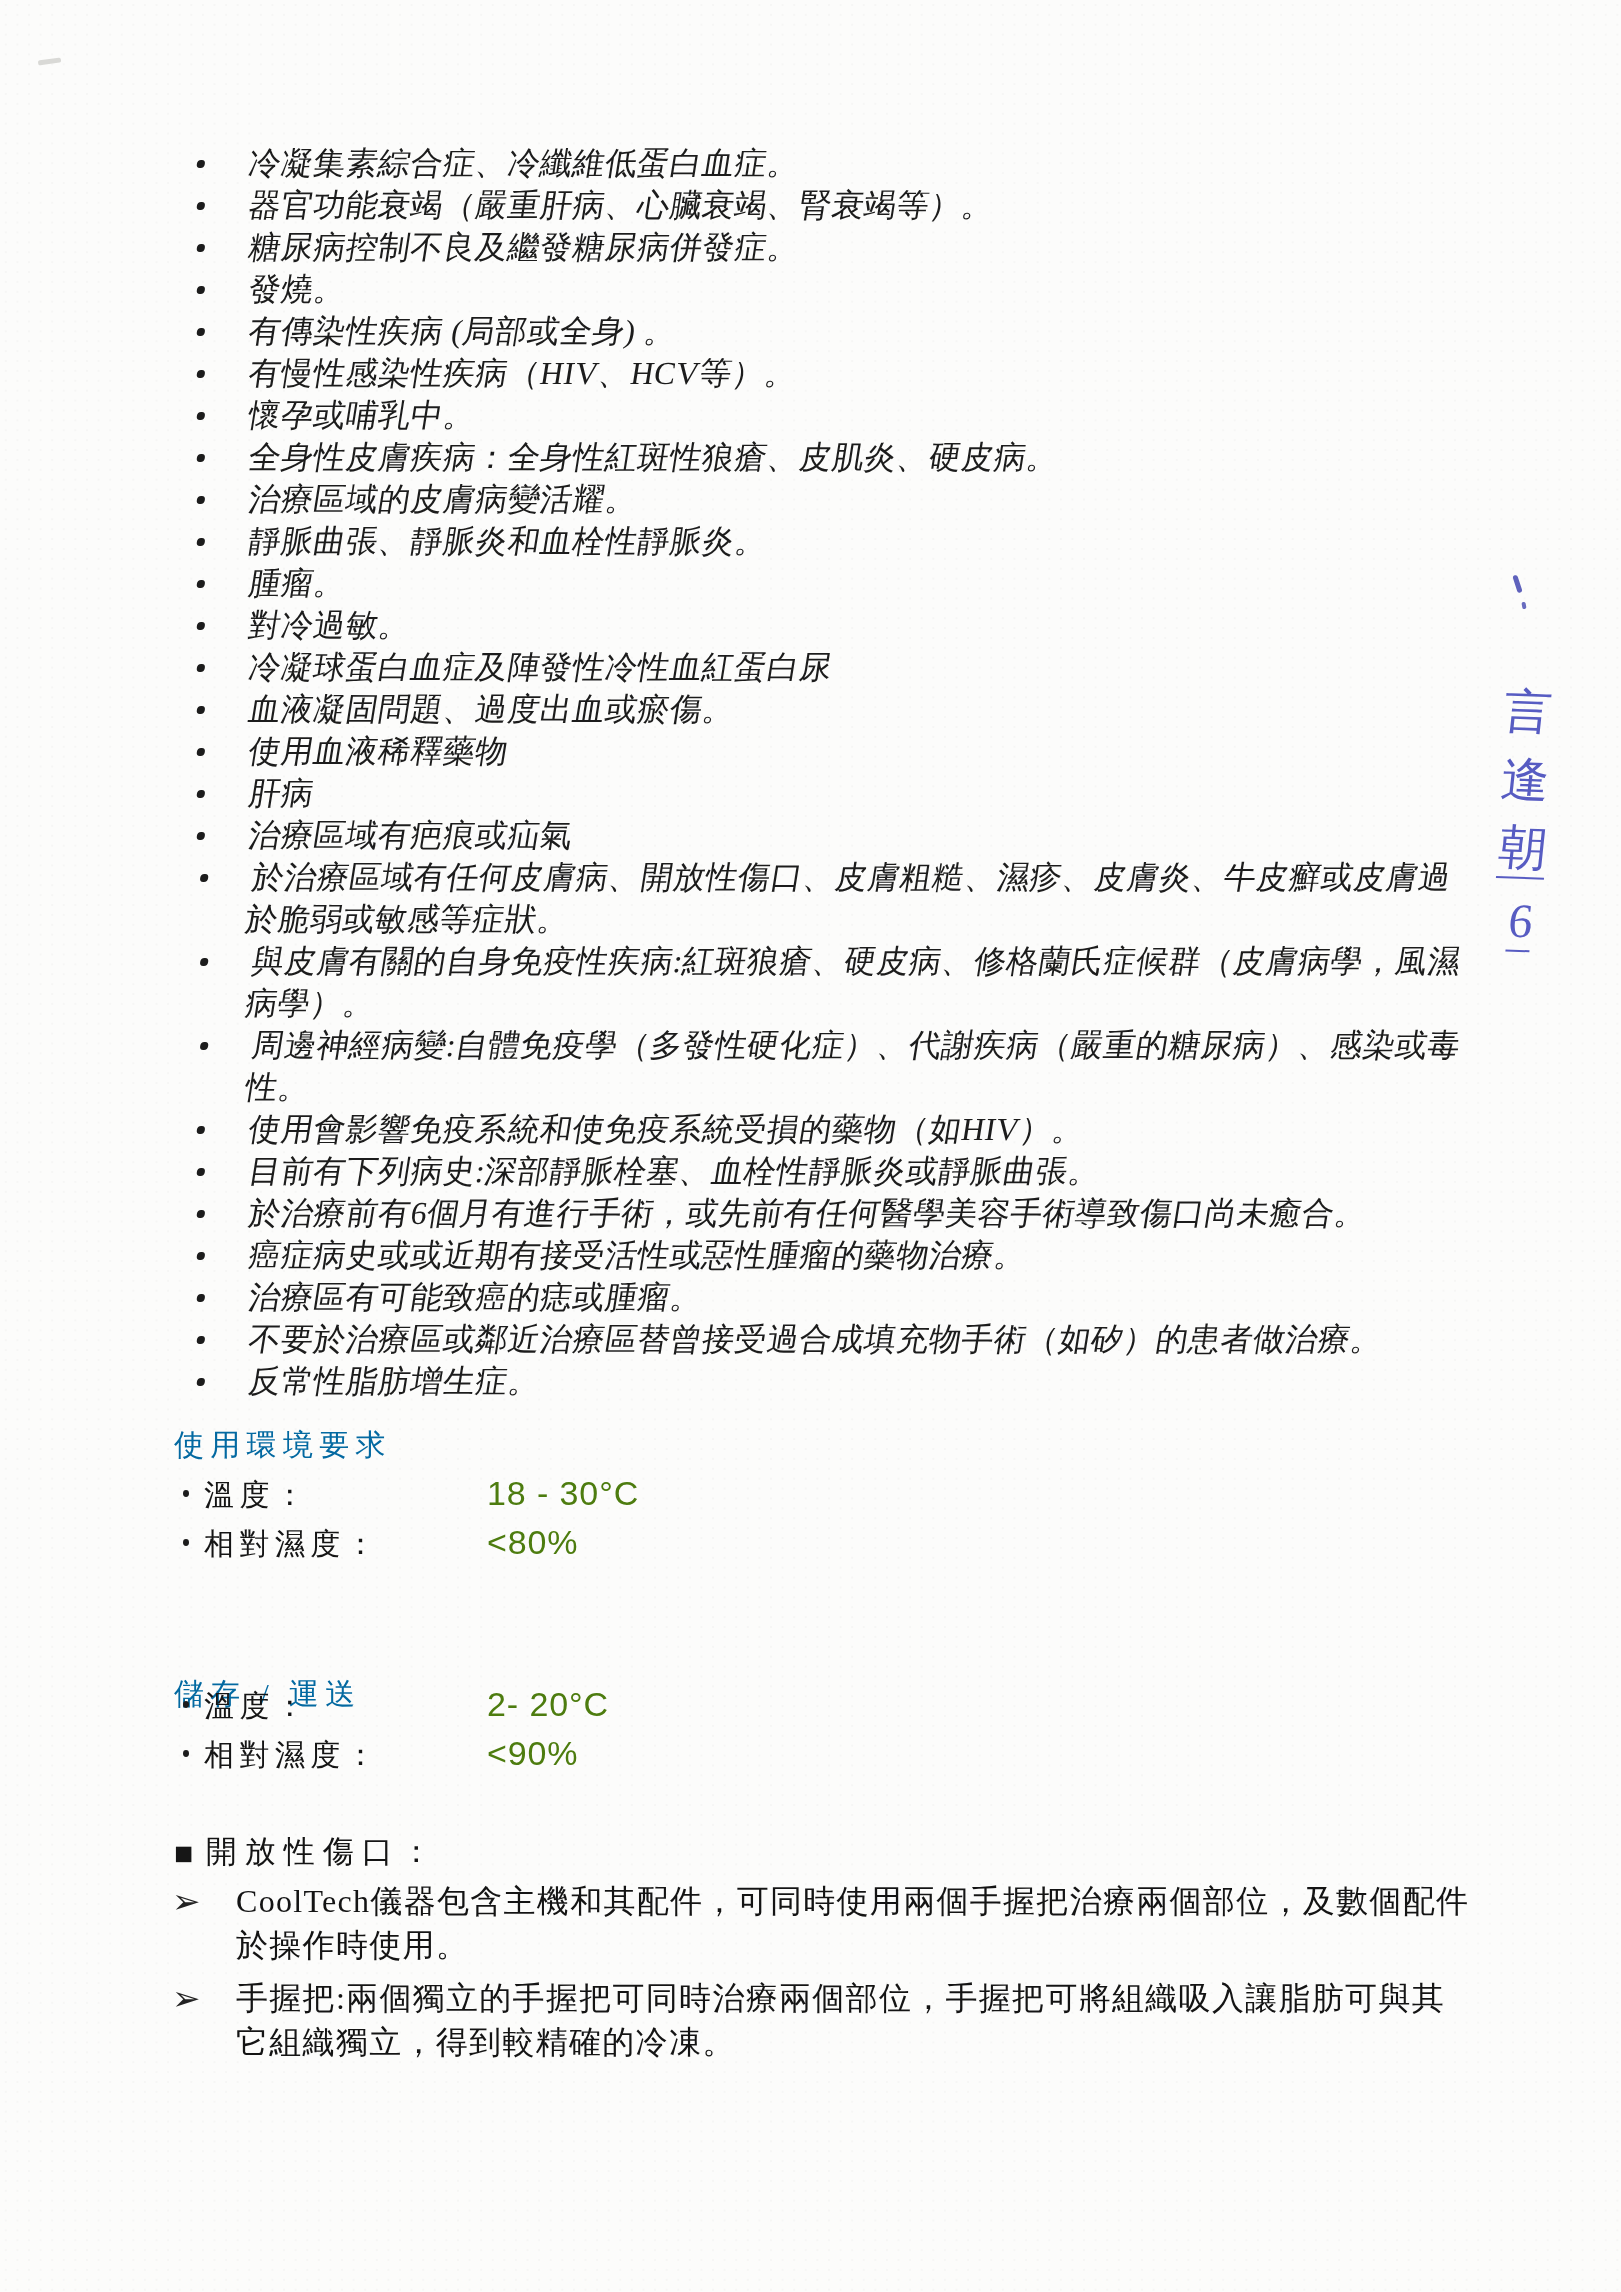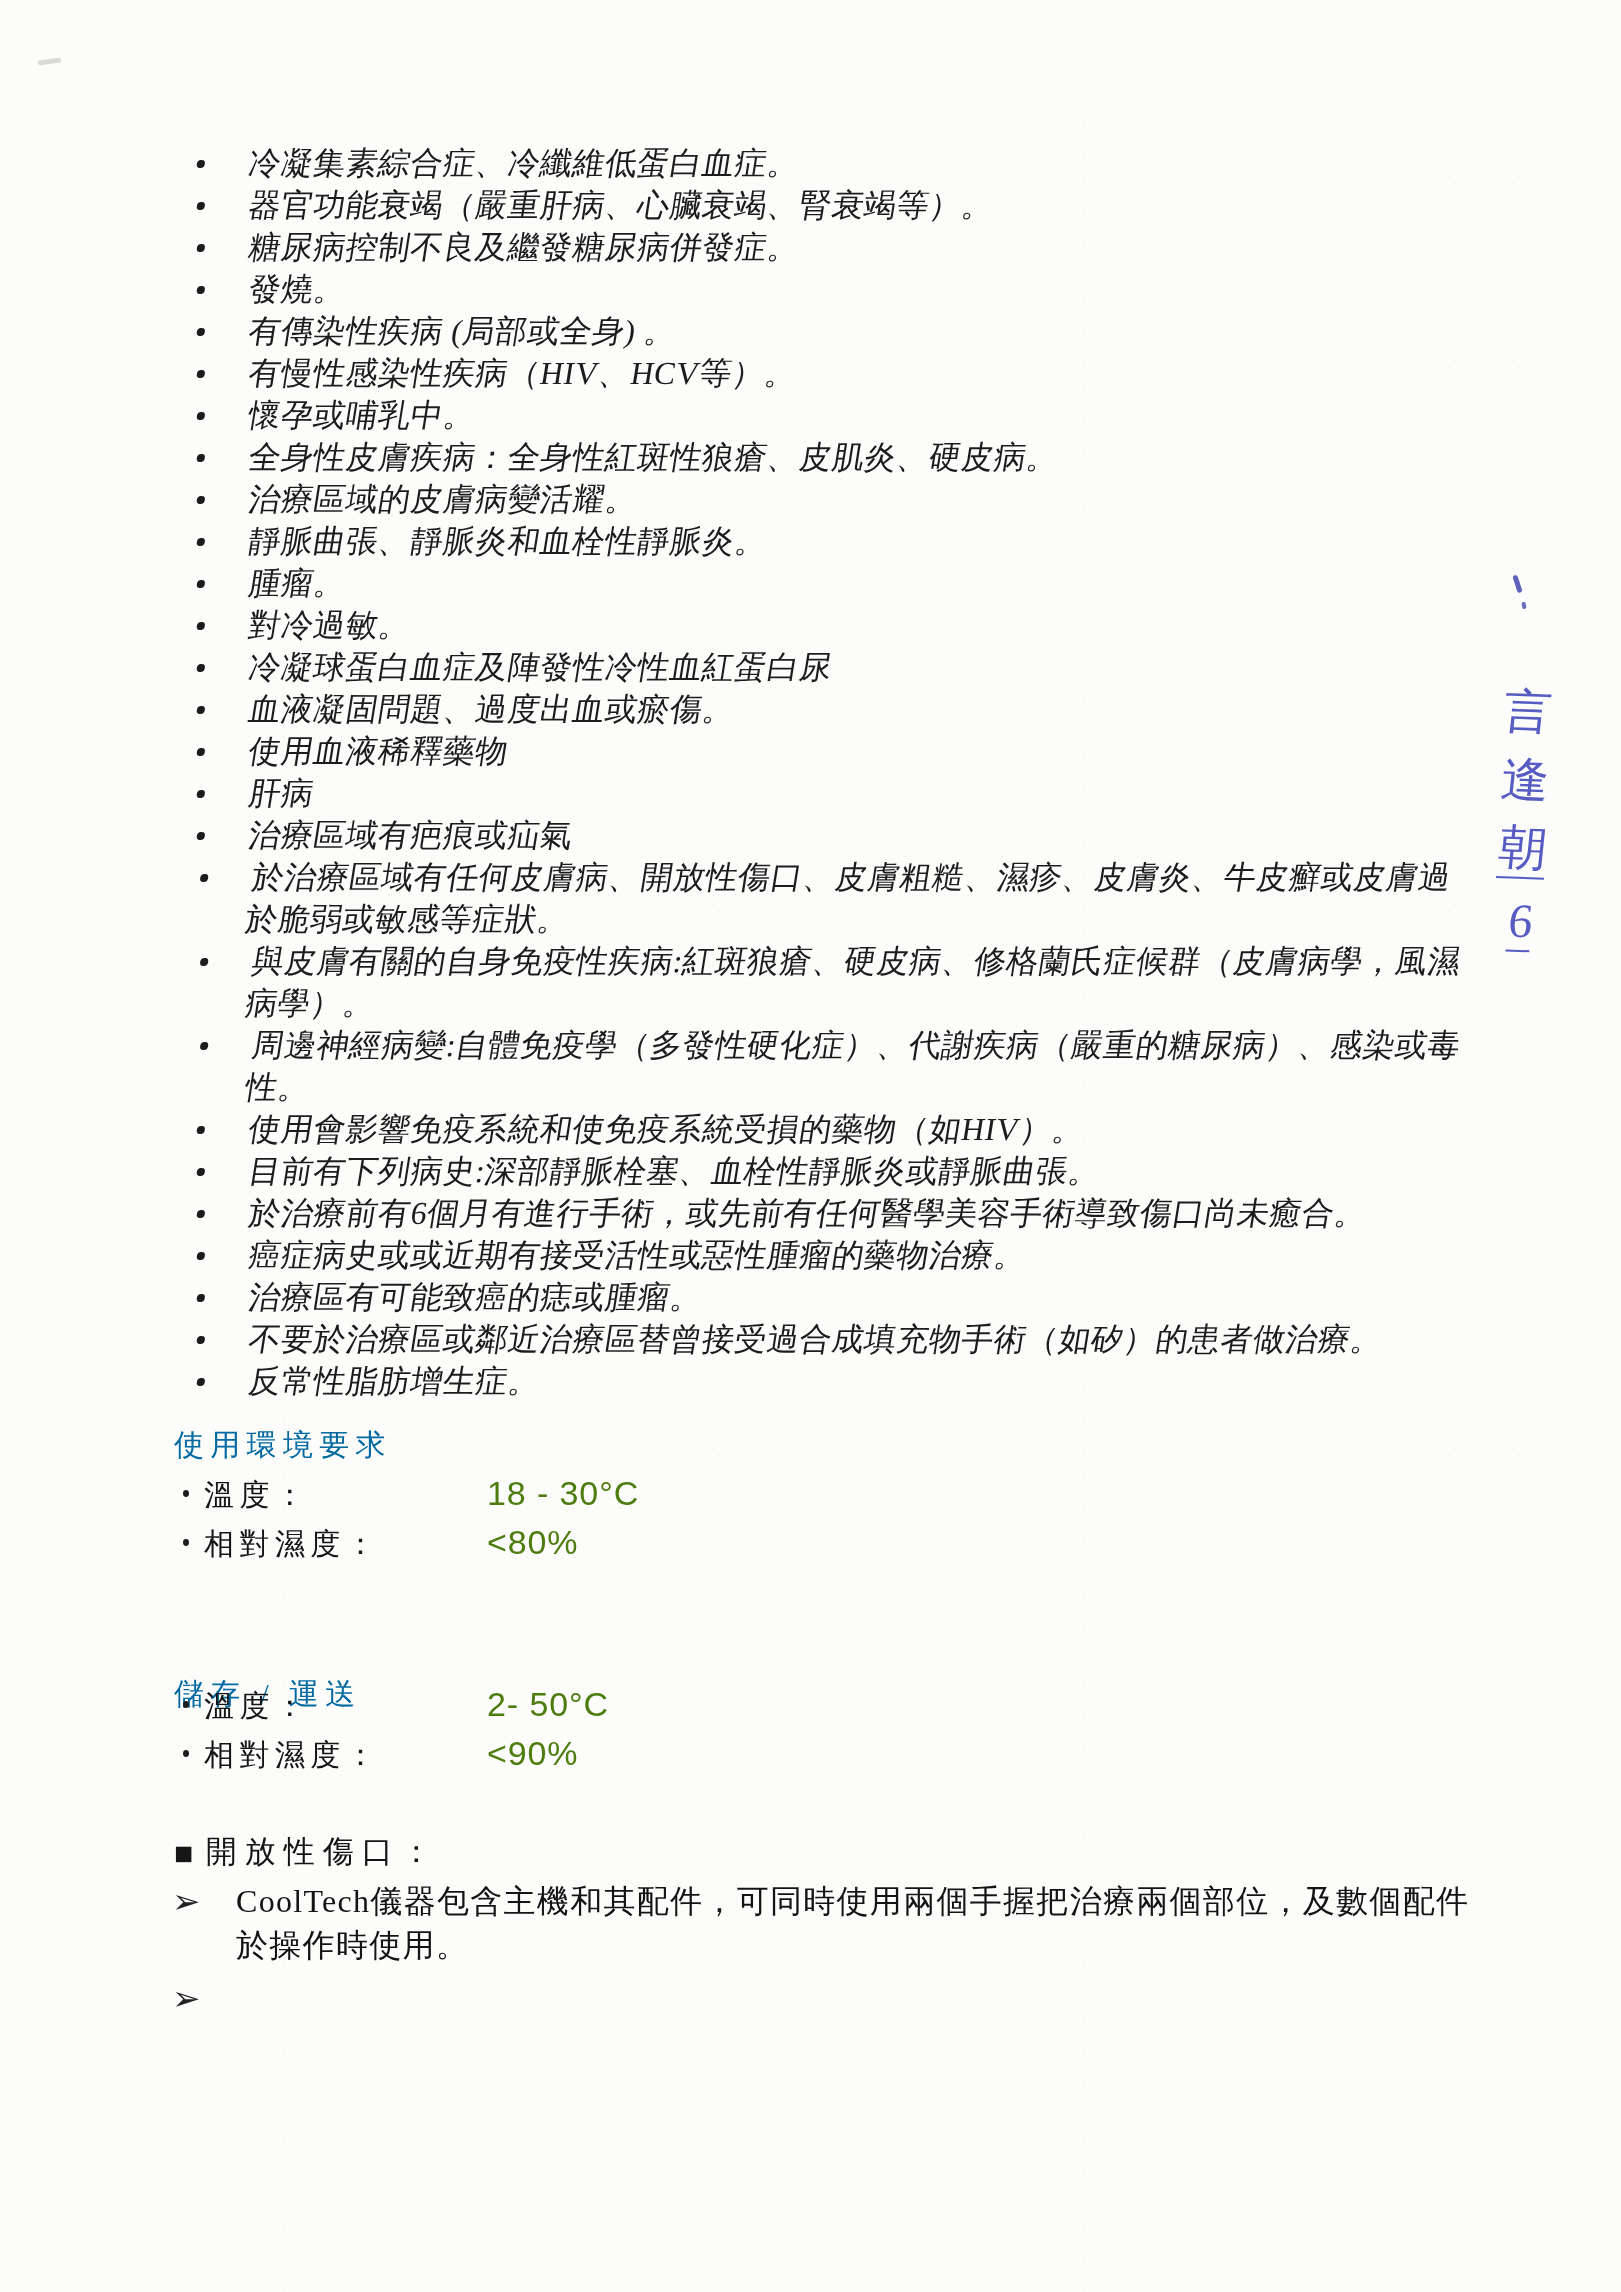--- a/index.html
+++ b/index.html
@@ -281,21 +281,21 @@
       </div>
     </div>
 
   <div class="sec-heading sto-h">儲存 / 運送</div>
 
   <div class="spec-rows sto-rows">
 
       <div class="spec-row">
         <span class="dot dot2"></span>
         <span class="spec-label">溫度：</span>
-        <span class="spec-value">2- 50°C</span>
+        <span class="spec-value">2- 20°C</span>
       </div>
 
       <div class="spec-row">
         <span class="dot dot2"></span>
         <span class="spec-label">相對濕度：</span>
         <span class="spec-value">&lt;90%</span>
       </div>
     </div>
 
   <div class="prod-heading">
@@ -304,20 +304,21 @@
 
   <ul class="prod-list">
 
       <li>
         <span class="arrow">➢</span>
         <span class="p-text">CoolTech儀器包含主機和其配件，可同時使用兩個手握把治療兩個部位，及數個配件於操作時使用。</span>
       </li>
 
       <li>
         <span class="arrow">➢</span>
+        <span class="p-text">手握把:兩個獨立的手握把可同時治療兩個部位，手握把可將組織吸入讓脂肪可與其它組織獨立，得到較精確的冷凍。</span>
       </li>
     </ul>
 
   <div class="pen-note">
 
       <span class="pen-char">言</span>
 
       <span class="pen-char">逢</span>
 
       <span class="pen-char">朝</span>

